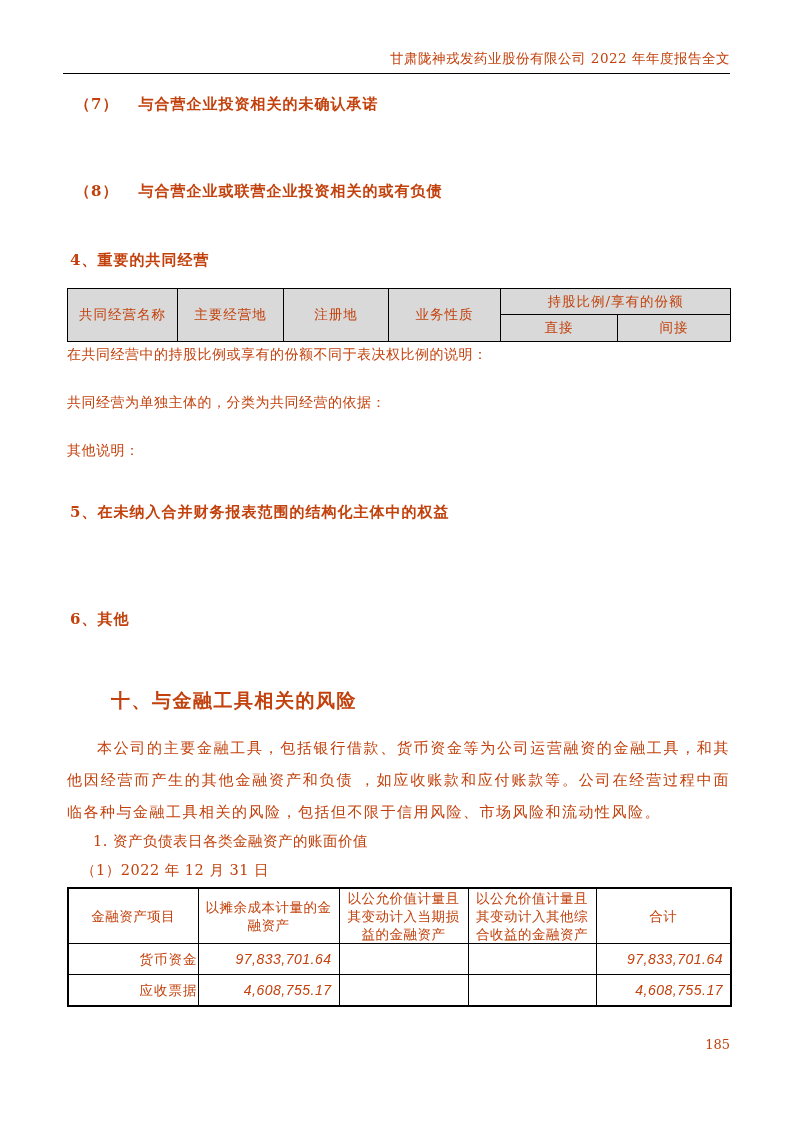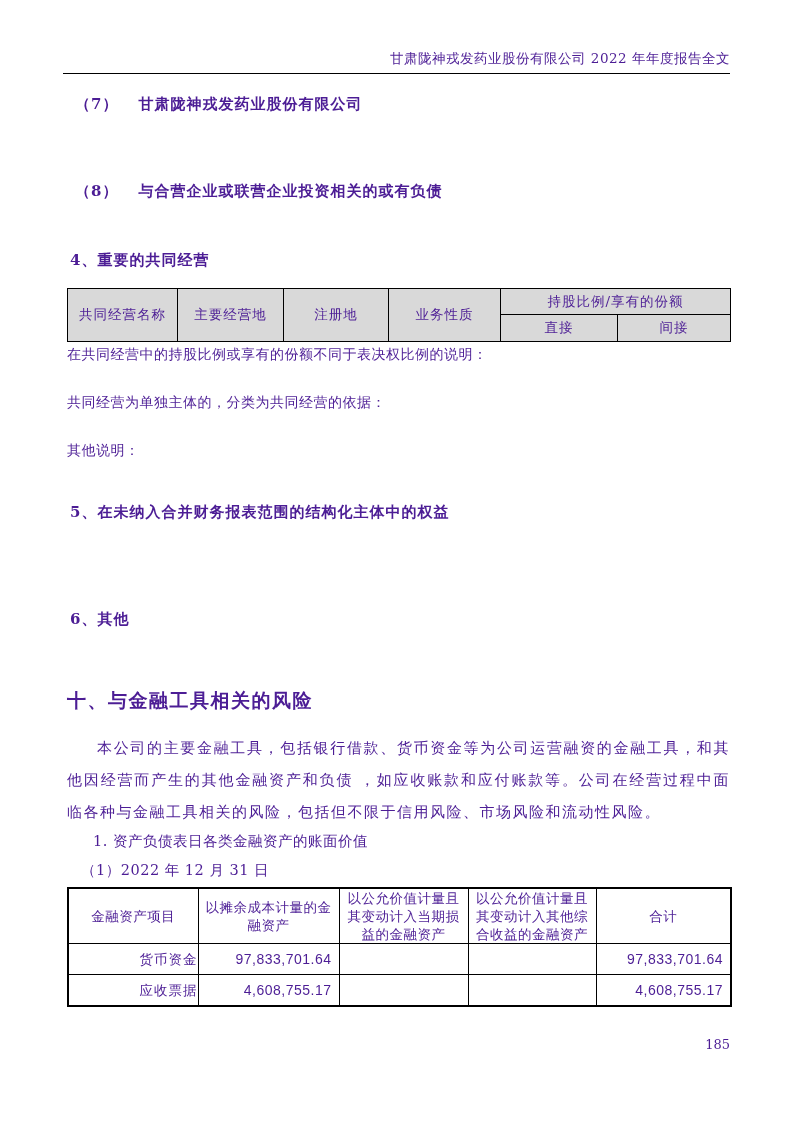--- a/index.html
+++ b/index.html
@@ -3,40 +3,40 @@
 <meta charset="utf-8">
 <style>
   * { margin: 0; padding: 0; box-sizing: border-box; }
   html, body { background: #888; }
   .page {
     position: relative;
     width: 793px; height: 1122px;
     margin: 0 auto;
     background: #ffffff;
     font-family: "DejaVu Serif", "Liberation Serif", serif;
-    color: #4c1d95;
+    color: #c2410c;
     overflow: hidden;
   }
   .abs { position: absolute; }
 
   
   .doc-header {
     top: 50px; right: 63px;
     font-size: 13.5px; letter-spacing: 0.5px;
   }
   .header-rule {
     top: 73px; left: 63px; right: 63px;
     border-top: 1.5px solid #000;
   }
 
   
   .h-num-heading { font-weight: bold; font-size: 15px; letter-spacing: 1px; }
   .h-num-heading .gap { display: inline-block; width: 20px; }
   .sec-heading { font-weight: bold; font-size: 15px; letter-spacing: 1px; }
-  .big-heading { font-weight: bold; font-size: 19px; letter-spacing: 1.5px; }
+  .big-heading { font-weight: bold; font-size: 19px; letter-spacing: 1.5px; margin-left: 44px; }
 
   .body-note { font-size: 14px; letter-spacing: 0.5px; }
 
   .risk-para {
     top: 732px; left: 67px; width: 663px;
     font-size: 15px; line-height: 32px;
     text-align: justify; text-justify: inter-ideograph;
     text-indent: 2em; letter-spacing: 1.5px;
   }
 
@@ -51,38 +51,39 @@
 
   .fa { top: 887px; left: 67px; width: 663px; border: 2px solid #000; }
   .fa td { line-height: 18px; letter-spacing: 0.5px; }
   .fa .hrow td { height: 55px; padding: 0 2px; }
   .fa .drow td { height: 31px; }
   .fa .drow .lbl { text-align: right; padding-left: 7px; letter-spacing: 1px; }
   .fa .num {
     text-align: right; padding-right: 7px;
     font-family: "Liberation Sans", "DejaVu Sans", sans-serif;
     font-size: 14px;
+    font-style: italic;
   }
 
   .footer-pagenum {
     top: 1037px; right: 63px;
     font-size: 13px;
     margin-left: 13px;
   }
 </style>
 </head>
 <body>
 
 <div class="page">
 
   <div class="abs doc-header">甘肃陇神戎发药业股份有限公司 2022 年年度报告全文</div>
   <div class="abs header-rule"></div>
 
   <div class="abs h-num-heading" style="top:95px; left:75px;">
-    <span>（7）</span><span class="gap"></span><span>甘肃陇神戎发药业股份有限公司</span>
+    <span>（7）</span><span class="gap"></span><span>与合营企业投资相关的未确认承诺</span>
   </div>
 
   <div class="abs h-num-heading" style="top:176px; left:75px;margin-top:6px;">
     <span>（8）</span><span class="gap"></span><span>与合营企业或联营企业投资相关的或有负债</span>
   </div>
 
   <div class="abs sec-heading" style="top:251px; left:70px;">4、重要的共同经营</div>
 
   <table class="abs jt">
     <colgroup>

